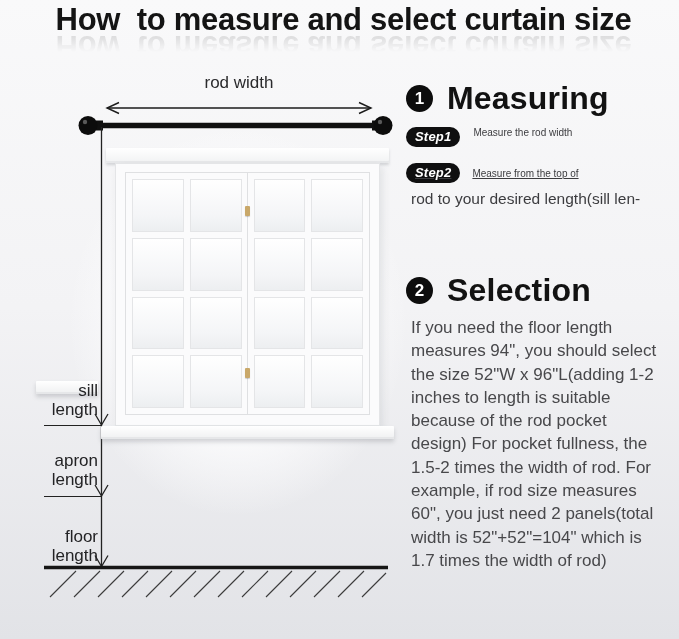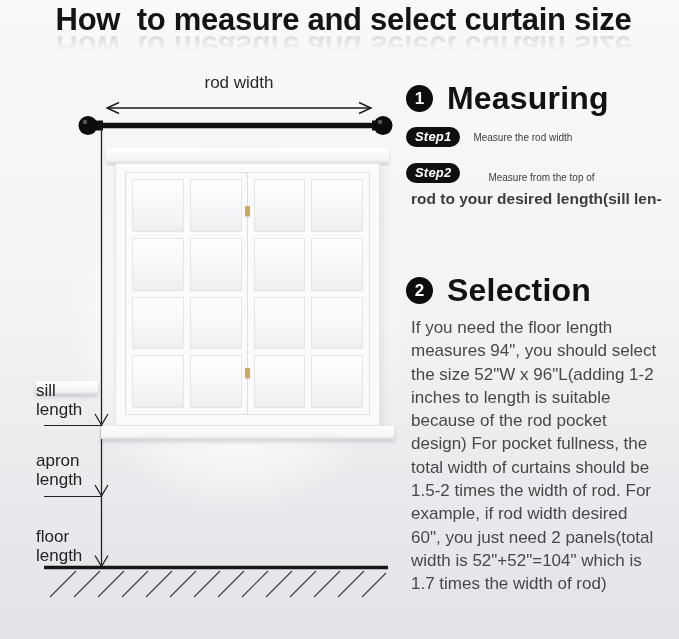--- a/index.html
+++ b/index.html
@@ -47,41 +47,41 @@
   .sash-grid{display:grid;width:100%;height:100%;grid-template-columns:1fr 1fr;grid-template-rows:repeat(4,1fr);gap:6px;background:#fbfbfc;}
   .pane{background:linear-gradient(180deg,#ffffff 0%,#f4f5f7 70%,#eceef0 100%);box-shadow:inset 0 0 0 1px #e4e5e7;}
   .sill{
     position:absolute;left:85px;top:366px;width:293px;height:13px;border-radius:1px;
     background:linear-gradient(180deg,#ffffff,#eff0f1);
     box-shadow:0 3px 4px rgba(120,122,128,.30), inset 0 -2px 0 #e6e7e9;
   }
   .hinge{position:absolute;left:229px;width:5px;height:10px;background:#c9a86a;border-radius:1px;box-shadow:0 1px 1px rgba(0,0,0,.18);}
   .hinge.h1{top:146px;} .hinge.h2{top:308px;}
   .m-label{
-    position:absolute;left:20px;width:62px;text-align:left;
+    position:absolute;left:20px;width:62px;text-align:right;
     font-size:17px;line-height:19px;color:#232325;
   }
   .m-label.sill{top:321px;} .m-label.apron{top:391px;} .m-label.floor{top:467px;}
   
   .section-head{position:absolute;display:flex;align-items:center;gap:14px;}
   .head-measuring{left:406px;top:80px;} .head-selection{left:406px;top:272px;}
   .num-circle{
     width:27px;height:27px;border-radius:50%;background:#0d0d0d;color:#ffffff;
     font-size:17px;font-weight:700;display:flex;align-items:center;justify-content:center;flex:0 0 auto;
   }
   .head-label{font-size:32px;font-weight:700;color:#121212;letter-spacing:.2px;}
   .badge{
     background:#0f0f10;color:#ffffff;font-size:13px;font-weight:700;font-style:italic;
     padding:2px 9px 3px;border-radius:11px;letter-spacing:.2px;flex:0 0 auto;
   }
-  .step1{position:absolute;left:406px;top:127px;display:flex;gap:13px;align-items:center;}
+  .step1{position:absolute;left:406px;top:127px;display:flex;gap:13px;align-items:flex-start;}
   .step-text{font-size:10px;color:#3c3c3f;}
   .step2{position:absolute;left:406px;top:163px;width:270px;font-size:15.5px;color:#3c3c3f;}
-  .step2-first{display:flex;gap:28px;align-items:flex-end;margin-bottom:4px;}
-  .step2-rest{padding-left:5px;font-weight:bold;}
+  .step2-first{display:flex;gap:12px;align-items:center;margin-bottom:4px;text-decoration:underline;}
+  .step2-rest{padding-left:5px;}
   .step2-rest div{line-height:23.5px;}
   .selection-para{position:absolute;left:411px;top:316px;width:264px;font-size:17px;color:#48484b;}
   .selection-para div{line-height:23.3px;}
 </style>
 </head>
 <body>
 
 <div class="page">
 
   <div class="title-wrap">
@@ -218,21 +218,20 @@
     <div class="head-label">Selection</div>
   </div>
 
   <div class="selection-para">
       <div>If you need the floor length</div>
       <div>measures 94", you should select</div>
       <div>the size 52"W x 96"L(adding 1-2</div>
       <div>inches to length is suitable</div>
       <div>because of the rod pocket</div>
       <div>design) For pocket fullness, the</div>
-      <div>total width of curtains should be</div>
       <div>1.5-2 times the width of rod. For</div>
-      <div>example, if rod width desired</div>
+      <div>example, if rod size measures</div>
       <div>60", you just need 2 panels(total</div>
       <div>width is 52"+52"=104" which is</div>
       <div>1.7 times the width of rod)</div>
     </div>
 
 </div>
 
 </body></html>

